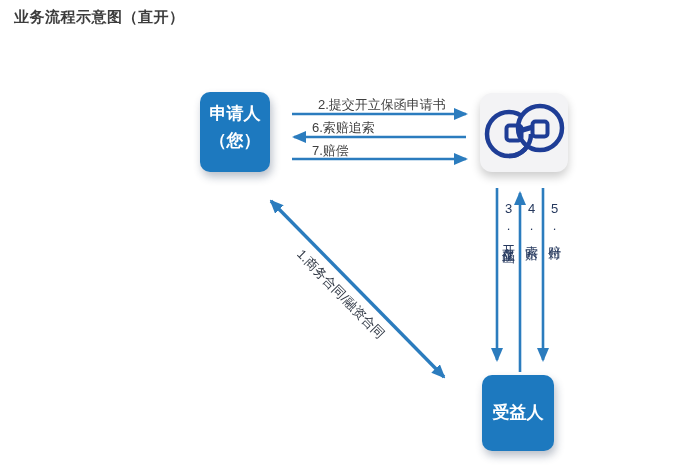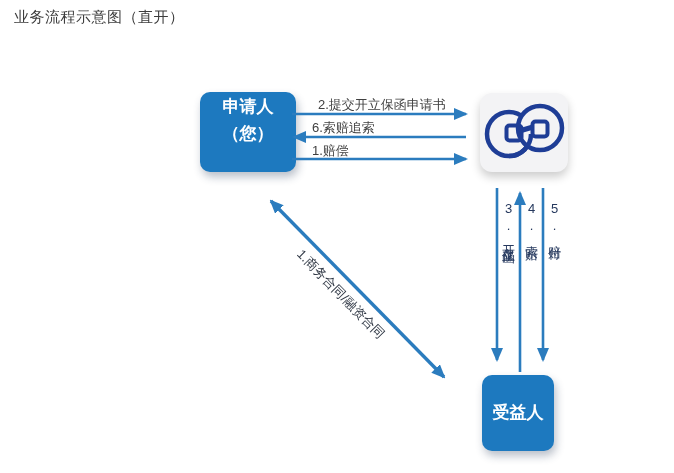--- a/index.html
+++ b/index.html
@@ -1,26 +1,26 @@
 <!DOCTYPE html>
 <html><head>
 <meta charset="utf-8">
 <style>
   html,body{margin:0;padding:0;background:#ffffff;}
   body{font-family:"Liberation Sans","DejaVu Sans",sans-serif;}
   .canvas{position:relative;width:674px;height:473px;background:#ffffff;overflow:hidden;}
 
-  .page-title{position:absolute;left:14px;top:8px;font-size:15px;font-weight:normal;
+  .page-title{position:absolute;left:14px;top:8px;font-size:15px;font-weight:bold;
     color:#3c3c3c;letter-spacing:.5px;}
 
   .node{position:absolute;background:#1d79bf;border-radius:10px;color:#ffffff;
     font-weight:700;text-align:center;
     box-shadow:2px 5px 8px rgba(40,60,90,.32);}
-  .node-applicant{left:200px;top:92px;width:96px;height:80px;font-size:17px;
-    padding-top:1px;line-height:27px;box-sizing:border-box;}
+  .node-applicant{left:200px;top:92px;width:70px;height:80px;font-size:17px;
+    padding-top:8px;line-height:27px;box-sizing:border-box;}
   .node-beneficiary{left:482px;top:375px;width:72px;height:76px;font-size:17px;
     line-height:76px;}
 
   .bank-card{position:absolute;left:480px;top:93px;width:88px;height:79px;
     background:#f3f3f5;border-radius:12px;
     box-shadow:0 5px 10px rgba(0,0,0,.20);}
   .bank-card svg{display:block;}
 
   .arrow-layer{position:absolute;left:0;top:0;width:674px;height:473px;
     pointer-events:none;}
@@ -87,21 +87,21 @@
       <path d="M292,159 L466,159" stroke-width="2.6" marker-end="url(#ah)"></path>
       <path d="M497,188 L497,360" stroke-width="2.6" marker-end="url(#ah)"></path>
       <path d="M520,372 L520,193" stroke-width="2.6" marker-end="url(#ah)"></path>
       <path d="M543,188 L543,360" stroke-width="2.6" marker-end="url(#ah)"></path>
       <path d="M271,201 L444,377" stroke-width="3.4" marker-start="url(#ah)" marker-end="url(#ah)"></path>
     </g>
   </svg>
 
   <div class="flabel flabel-2">2.提交开立保函申请书</div>
   <div class="flabel flabel-6">6.索赔追索</div>
-  <div class="flabel flabel-7">1.赔偿</div>
+  <div class="flabel flabel-7">7.赔偿</div>
 
   <div class="vlabel vlabel-3">3.开立保函</div>
   <div class="vlabel vlabel-4">4.索赔</div>
   <div class="vlabel vlabel-5">5.赔付</div>
 
   <div class="diag-label">1.商务合同/融资合同</div>
 
 </div>
 
 </body></html>

